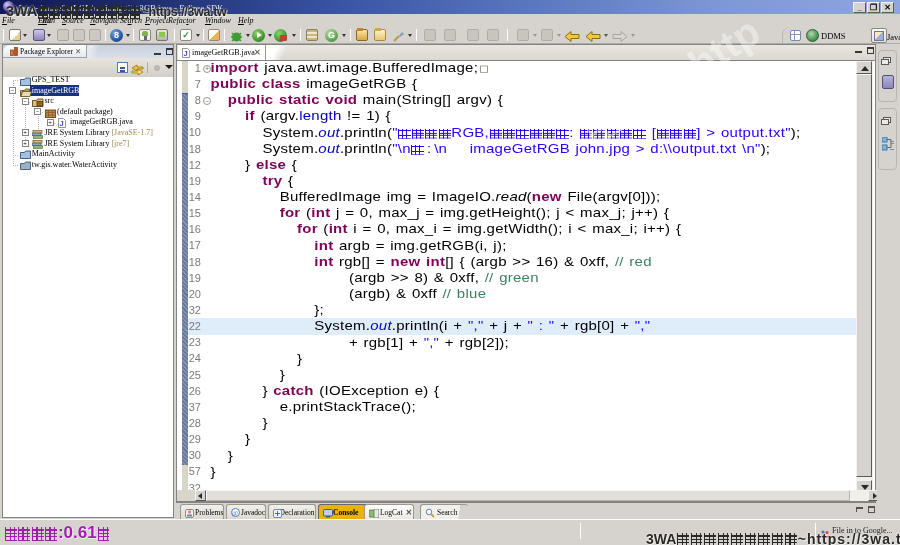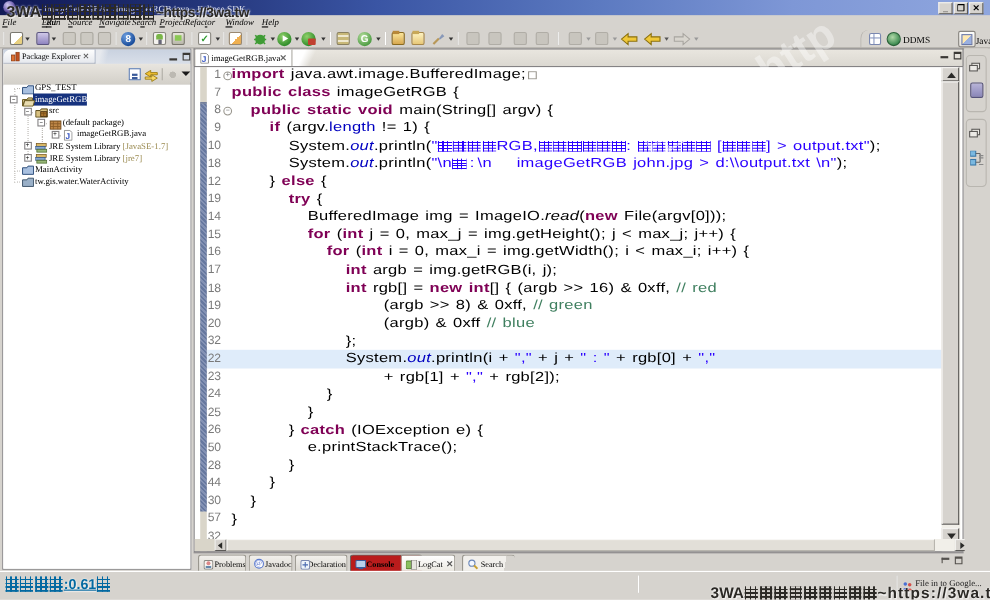--- a/index.html
+++ b/index.html
@@ -326,23 +326,23 @@
         <div>17</div>
         <div>18</div>
         <div>19</div>
         <div>20</div>
         <div>32</div>
         <div>22</div>
         <div>23</div>
         <div>24</div>
         <div>25</div>
         <div>26</div>
-        <div>50</div>
+        <div>37</div>
         <div>28</div>
-        <div>44</div>
+        <div>29</div>
         <div>30</div>
         <div>57</div>
         <div>32</div>
     </div>
     <div class="fold" style="top:3.5px;">+</div>
     <div class="fold" style="top:35.8px;">–</div>
     <div id="code">
       <div style="top:0px;"><span class="k">import</span> java.awt.image.BufferedImage;<span style="display:inline-block;width:8px;height:9px;border:1px solid #9a978f;margin-left:2px;vertical-align:-1px;"></span></div>
       <div style="top:16.155px;"><span class="k">public</span> <span class="k">class</span> imageGetRGB {</div>
       <div style="top:32.31px;padding-left:17.3px;"><span class="k">public</span> <span class="k">static</span> <span class="k">void</span> main(String[] argv) {</div>
@@ -412,21 +412,21 @@
   <div class="ctab" style="left:4px;width:44px;"><span style="position:absolute;left:3.5px;top:2.5px;width:9px;height:9px;"><svg width="9" height="9">
           <rect x="0.5" y="0.5" width="8" height="8" rx="1.5" fill="#f8f6f2" stroke="#8a8882"></rect>
           <circle cx="4.5" cy="3" r="1.8" fill="#d88"></circle>
           <rect x="2" y="5.5" width="5" height="2" fill="#68a"></rect>
         </svg></span><span style="margin-left:14px;">Problems</span></div>
   <div class="ctab" style="left:50px;width:40px;"><span style="position:absolute;left:3.5px;top:2.5px;width:9px;height:9px;border-radius:50%;background:#fff;border:1px solid #5a7ad0;color:#4a66c8;font:6.5px/8.5px 'Liberation Serif';text-align:center;">@</span><span style="margin-left:14px;">Javadoc</span></div>
   <div class="ctab" style="left:92px;width:48px;"><span style="position:absolute;left:3.5px;top:2.5px;width:9px;height:9px;"><svg width="9" height="9">
           <rect x="0.5" y="0.5" width="8" height="8" rx="1.5" fill="#eef4fa" stroke="#7a88b0"></rect>
           <path d="M2 4.5h5M4.5 2v5" stroke="#4a6ab0" stroke-width="1"></path>
         </svg></span><span style="margin-left:10.5px;">Declaration</span></div>
-  <div class="ctab" style="left:142px;width:66px;background:#b91c1c;font-weight:bold;border-color:#6a6865;"><span style="position:absolute;left:3.5px;top:2.5px;width:10px;height:9px;"><svg width="10" height="9">
+  <div class="ctab" style="left:142px;width:66px;background:#eab308;font-weight:bold;border-color:#6a6865;"><span style="position:absolute;left:3.5px;top:2.5px;width:10px;height:9px;"><svg width="10" height="9">
           <rect x="0.5" y="0.5" width="9" height="6.5" rx="1" fill="#b8d0ec" stroke="#3a5a9a"></rect>
           <rect x="3" y="7" width="4" height="1.5" fill="#3a5a9a"></rect>
         </svg></span><span style="margin-left:14px;">Console</span></div>
   <div class="ctab" style="left:188px;width:50px;background:linear-gradient(180deg,#fff,#ece9e2);"><span style="position:absolute;left:3.5px;top:2.5px;width:10px;height:9px;"><svg width="10" height="9">
           <rect x="0" y="1" width="6" height="7" rx="1" fill="#8ac060" stroke="#4a7a28" stroke-width="0.8"></rect>
           <rect x="5" y="0" width="5" height="9" rx="1" fill="#e8e6e0" stroke="#6a6860" stroke-width="0.8"></rect>
         </svg></span><span style="margin-left:15px;">LogCat</span><span style="margin-left:3px;color:#555;font:bold 8px 'Liberation Sans';">✕</span></div>
   <div class="ctab" style="left:244px;width:48px;border-right-width:0;background:linear-gradient(100deg,#f2f0ec 80%,#d6d3ce 80%);border:none;border-top:1px solid #9a978f;border-left:1px solid #9a978f;"><span style="position:absolute;left:3.5px;top:2.5px;width:10px;height:10px;"><svg width="10" height="10">
           <circle cx="4" cy="4" r="2.8" fill="#f4f8ff" stroke="#6a86b8" stroke-width="1"></circle>
           <path d="M6 6l3 3" stroke="#c8a030" stroke-width="1.8"></path>
@@ -440,15 +440,15 @@
   <div style="position:absolute;left:820px;top:5px;width:10px;height:10px;"><svg width="10" height="10">
         <circle cx="3" cy="3" r="1.6" fill="#4a6fd4"></circle>
         <path d="M1 8c0-2 4-2 4 0z" fill="#4a6fd4"></path>
         <circle cx="7" cy="3.5" r="1.6" fill="#d4504a"></circle>
         <path d="M5 8.5c0-2 4-2 4 0z" fill="#d4504a"></path>
       </svg></div>
   <div style="position:absolute;left:832px;top:6px;font:8px 'Liberation Serif';color:#222;">File in to Google...</div>
 </div>
 
 <div class="wm" style="left:6px;top:3px;font-size:14.5px;z-index:50;color:#2b2925;">3WA<span class="cjw"></span><span class="cjw"></span><span class="cjw"></span><span class="cjw"></span><span class="cjw"></span><span class="cjw"></span><span class="cjw"></span><span class="cjw"></span><span class="cjw"></span><span style="margin-left:1px;font-size:12.5px;letter-spacing:-0.35px;">~https://3wa.tw</span></div>
-<div class="wm" style="left:4px;top:523px;font-size:13px;z-index:50;color:#0369a1;text-decoration:underline;"><span class="cjm"></span><span class="cjm"></span><span class="cjm"></span><span class="cjm"></span>:0.61<span class="cjm"></span></div>
+<div class="wm" style="left:4px;top:523px;font-size:17px;z-index:50;color:#a21caf;"><span class="cjm"></span><span class="cjm"></span><span class="cjm"></span><span class="cjm"></span>:0.61<span class="cjm"></span></div>
 <div class="wm" style="left:646px;top:531px;font-size:14px;z-index:50;color:#2b2925;">3WA<span class="cjm"></span><span class="cjm"></span><span class="cjm"></span><span class="cjm"></span><span class="cjm"></span><span class="cjm"></span><span class="cjm"></span><span class="cjm"></span><span class="cjm"></span><span style="letter-spacing:1px;">~https://3wa.tw</span></div>
 <div style="position:absolute;left:575px;top:118px;z-index:49;color:rgba(255,255,255,0.4);font-weight:bold;font-size:40px;transform:rotate(-33deg);transform-origin:0 0;white-space:nowrap;"><span class="cjd"></span><span class="cjd"></span> ~ http</div>
 
 </body></html>

